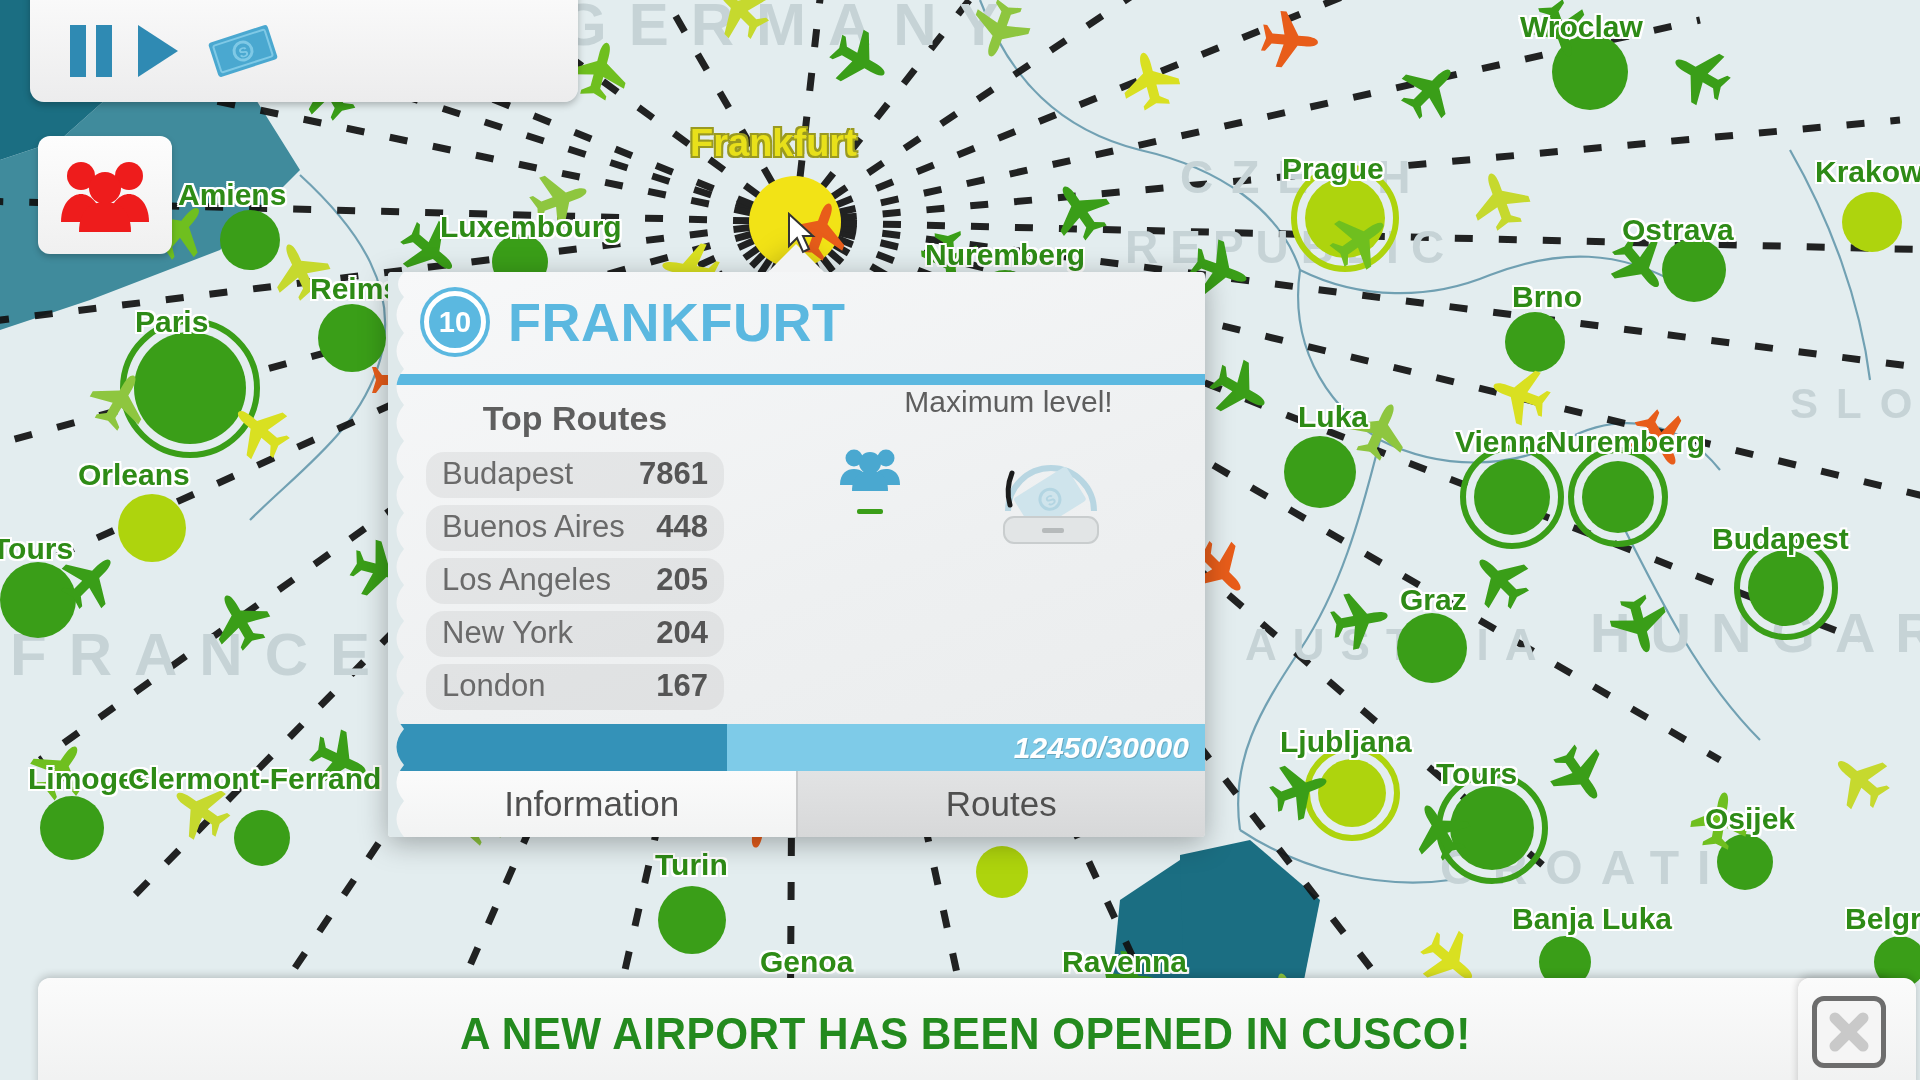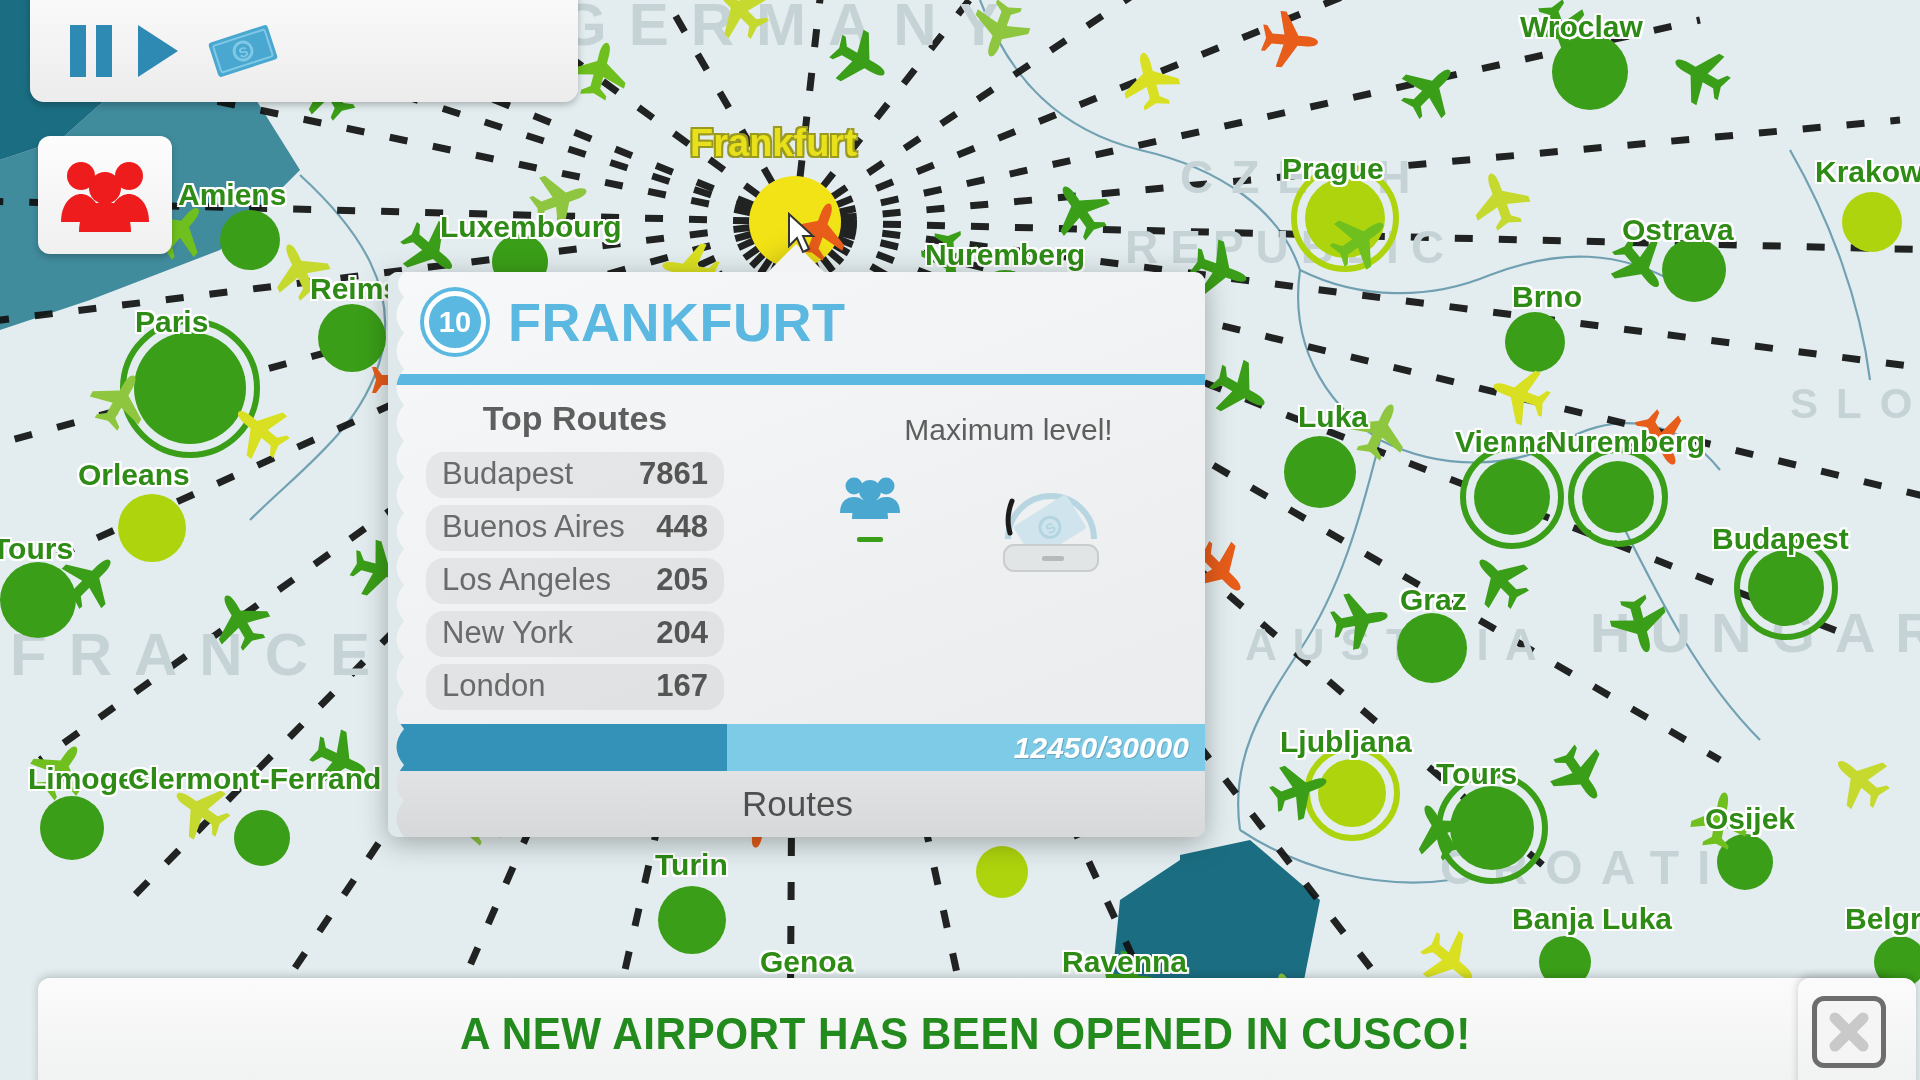--- a/index.html
+++ b/index.html
@@ -115,21 +115,21 @@
     position:absolute;
     left:378px; top:-28px;
     width:0;height:0;
     border-left:30px solid transparent;
     border-right:30px solid transparent;
     border-bottom:30px solid #f2f3f4;
   }
   #dialog-body {
     position:absolute; inset:0;
     background:linear-gradient(160deg,#f7f8f9 0%, #eef0f1 55%, #e9ebec 100%);
-    border-radius:10px;
+    border-radius:4px;
     overflow:hidden;
   }
   
   #scallop {
     position:absolute; left:0; top:0; width:16px; height:100%;
     z-index:3;
   }
 
   #dialog-header {
     position:absolute; left:0; right:0; top:0; height:100px;
@@ -168,21 +168,21 @@
     background:rgba(0,0,0,.055);
     border-radius:18px;
     padding:3px 16px 5px 16px;
     margin-bottom:7px;
     height:46px;
   }
   .route-city { font-size:31px; color:#6a6a6a; }
   .route-value { font-size:31px; font-weight:700; color:#555; }
 
   #upgrade-pane {
-    flex:1; position:relative; padding-top:28px;
+    flex:1; position:relative; 
   }
   #max-level-text {
     text-align:center; font-size:30px; color:#5e5e5e; font-weight:400;
     margin-left:64px;
   }
   #upgrade-icons {
     display:flex; align-items:flex-start; justify-content:center; gap:84px;
     margin-top:24px;
   }
   .upgrade-item { display:flex; flex-direction:column; align-items:center; }
@@ -701,20 +701,21 @@
         </div>
       </div>
     </div>
 
     <div id="progress-bar" style="background: rgb(126, 203, 232); text-align: center;">
       <div id="progress-fill" style="width: 41.5%; background: rgb(52, 146, 184);"></div>
       <span id="progress-text">12450/30000</span>
     </div>
 
     <div id="dialog-tabs">
+      <div class="tab active">Information</div>
       <div class="tab inactive">Routes</div>
     </div>
   </div>
 </div>
 
 <div id="news-banner">
   <span id="news-text">A NEW AIRPORT HAS BEEN OPENED IN CUSCO!</span>
 </div>
 <div id="news-close-panel">
   <div id="news-close">

